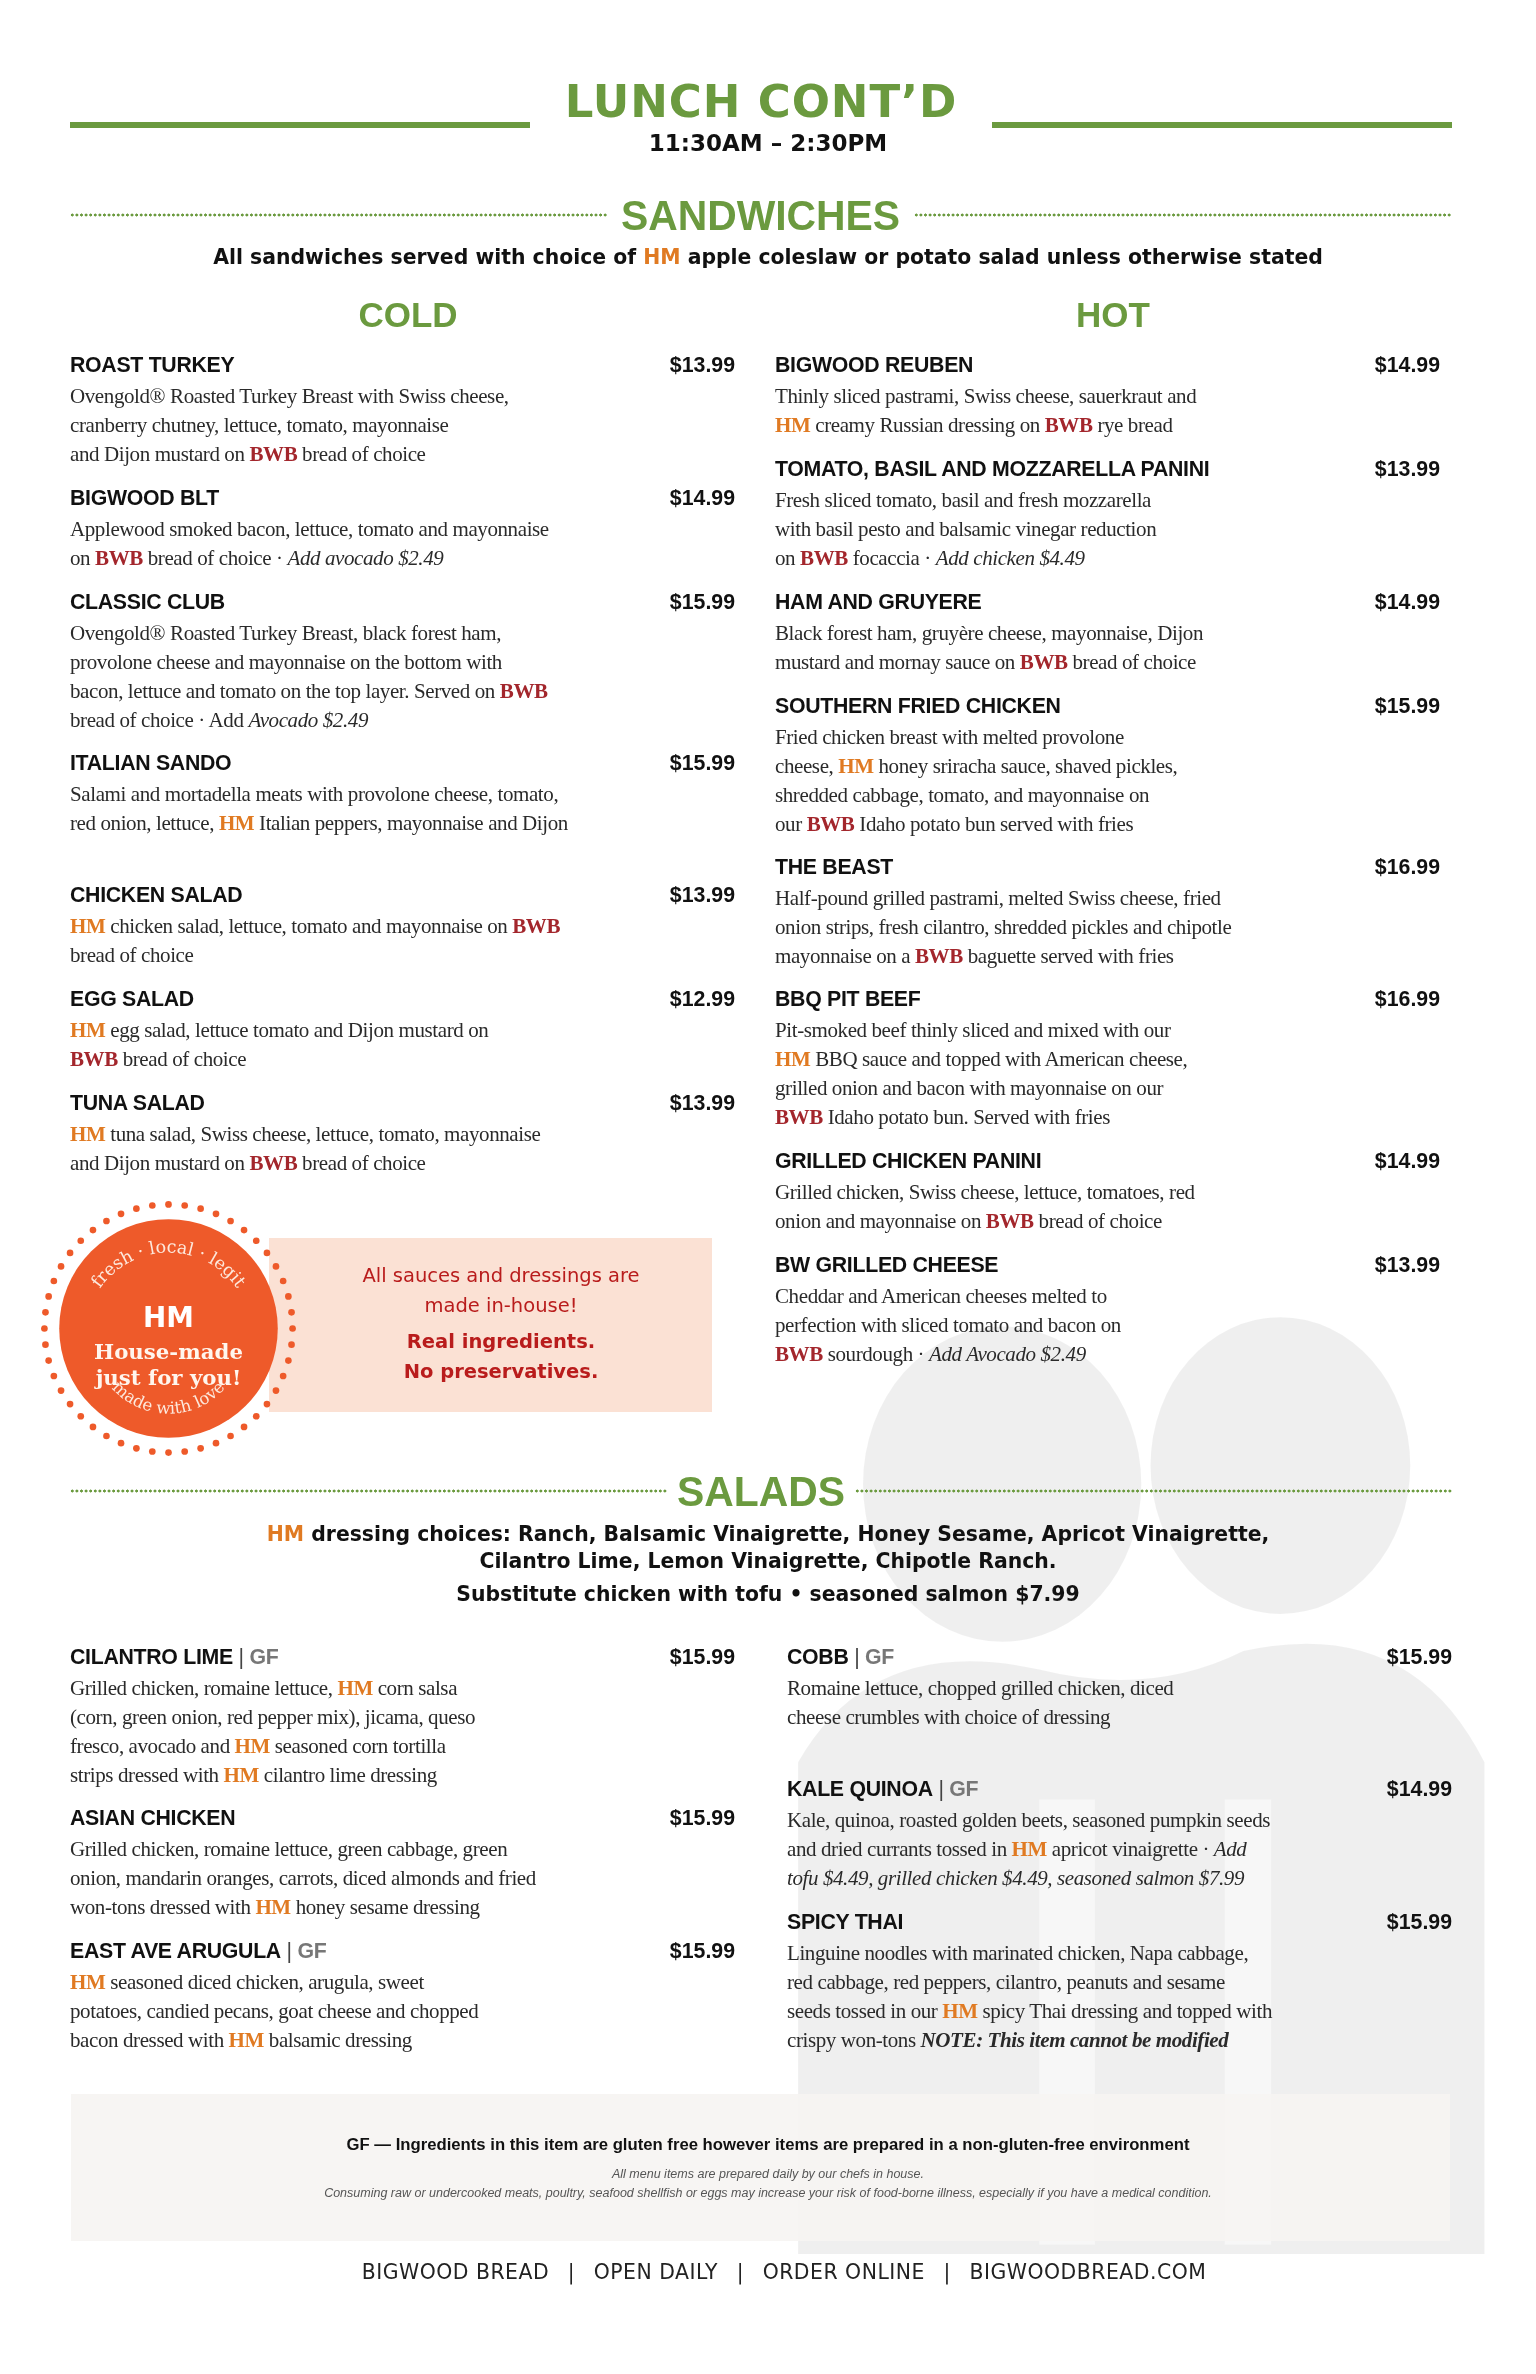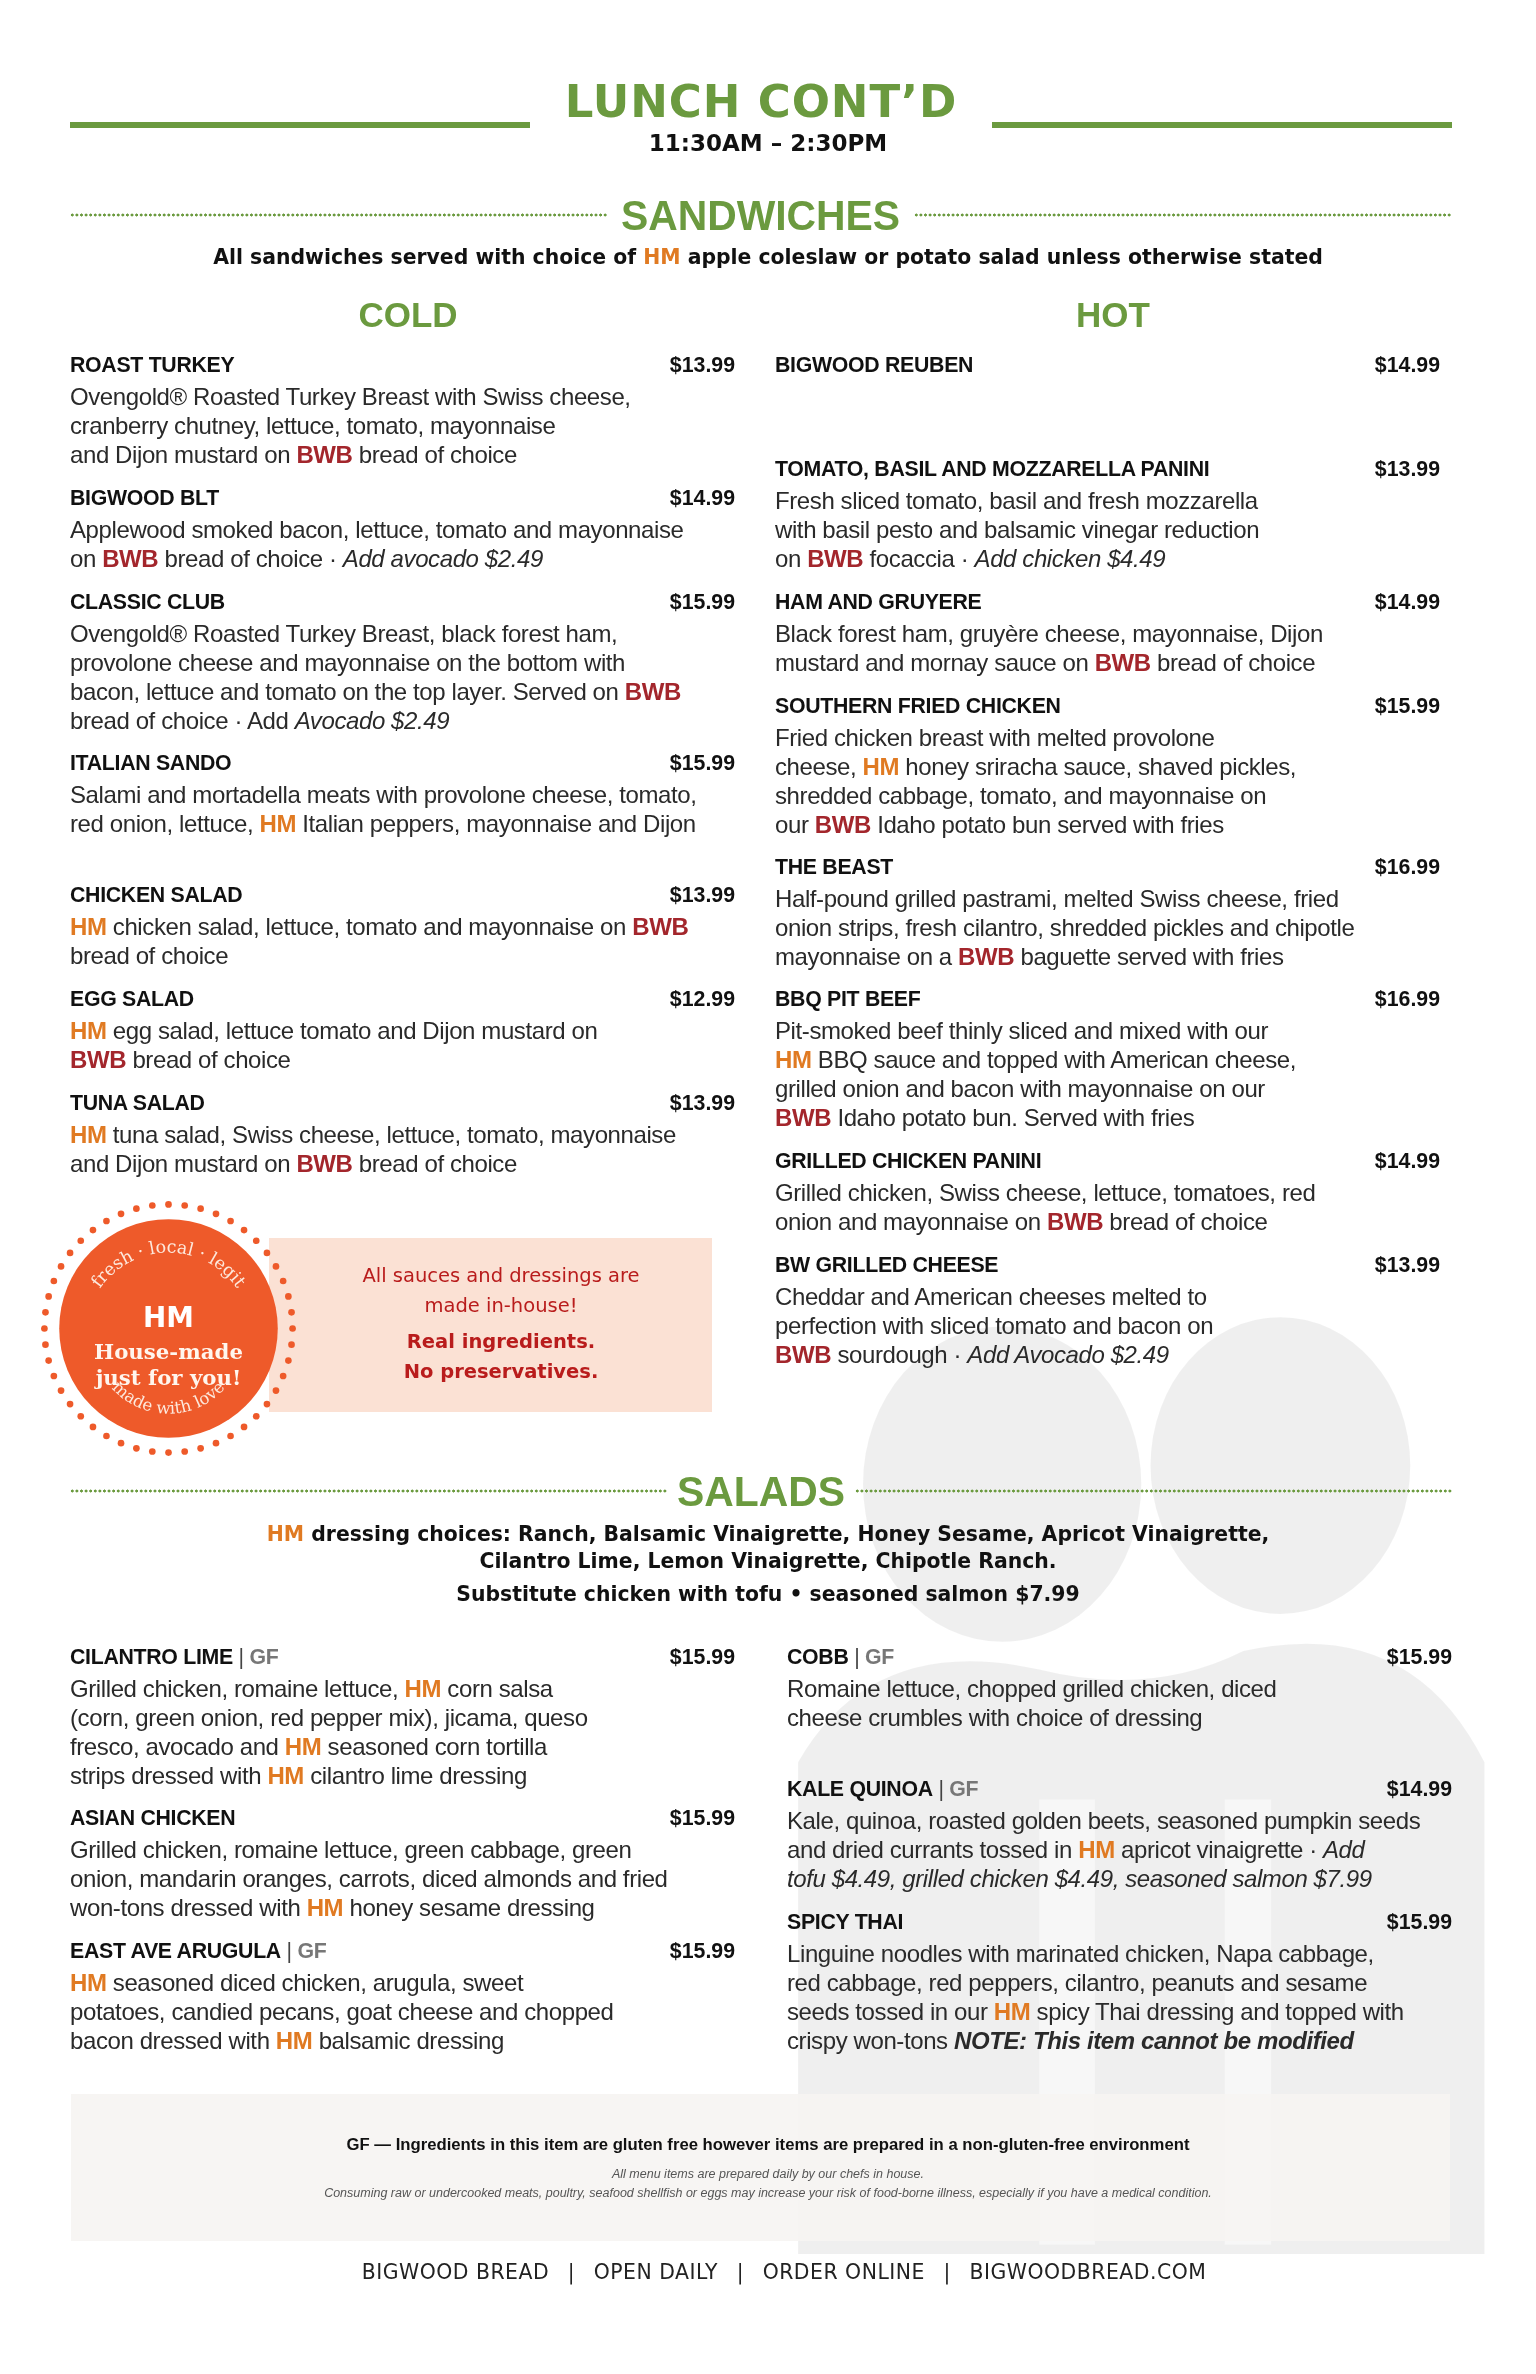--- a/index.html
+++ b/index.html
@@ -26,21 +26,21 @@
   .center-line { position: absolute; left: 0; width: 1536px; text-align: center; font-size: 20.4px; font-weight: bold; color: #111; }
 
   .subhead { position: absolute; font-weight: bold; font-size: 35px; color: #6b9a3f; text-align: center; width: 278px; font-family: "Liberation Sans", sans-serif; }
 
   .item { position: absolute; width: 665px; }
   .item .head { display: flex; justify-content: space-between; align-items: baseline; height: 29px; }
   .item .name { font-weight: bold; font-size: 21.3px; color: #111; letter-spacing: -0.3px; font-family: "Liberation Sans", sans-serif; }
   .item .gf { color: #777; font-weight: bold; }
   .item .sep { color: #444; font-weight: normal; }
   .item .price { font-weight: bold; font-size: 21.3px; color: #111; font-family: "Liberation Sans", sans-serif; }
-  .item .desc { font-size: 24px; line-height: 29px; color: #2a2a2a; font-family: Liberation Sans, sans-serif; letter-spacing: -0.4px; }
+  .item .desc { font-size: 21px; line-height: 29px; color: #2a2a2a; font-family: Liberation Serif, serif; letter-spacing: -0.4px; }
 
   
   .badge-box { position: absolute; left: 269px; top: 1238px; width: 443px; height: 174px; background: #fbe1d4; }
   .badge-text { position: absolute; left: 306px; top: 1261px; width: 390px; text-align: center; font-size: 19.5px; line-height: 30px; color: #b91c1c; }
   .badge-text .b { font-weight: bold; }
   .badge { position: absolute; left: 37px; top: 1197px; width: 263px; height: 263px; }
 
   
   .footer-box { position: absolute; left: 71px; top: 2094px; width: 1379px; height: 147px; background: rgba(246,244,242,0.9); }
   .gf-note { position: absolute; left: 0; width: 1536px; top: 2135px; text-align: center; font-weight: bold; font-size: 16.7px; color: #111; font-family: "Liberation Sans", sans-serif; }
@@ -153,20 +153,24 @@
         <div><span class="hm">HM</span><span> tuna salad, Swiss cheese, lettuce, tomato, mayonnaise</span></div>
         <div><span>and Dijon mustard on </span><span class="bwb">BWB</span><span> bread of choice</span></div>
       </div>
     </div>
   </div>
 <div id="hot-list">
     <div class="item" style="left: 775px; top: 353px;">
       <div class="head">
         <div class="name"><span>BIGWOOD REUBEN</span></div>
         <div class="price">$14.99</div>
+      </div>
+      <div class="desc">
+        <div><span>Thinly sliced pastrami, Swiss cheese, sauerkraut and</span></div>
+        <div><span class="hm">HM</span><span> creamy Russian dressing on </span><span class="bwb">BWB</span><span> rye bread</span></div>
       </div>
     </div>
     <div class="item" style="left: 775px; top: 457px;">
       <div class="head">
         <div class="name"><span>TOMATO, BASIL AND MOZZARELLA PANINI</span></div>
         <div class="price">$13.99</div>
       </div>
       <div class="desc">
         <div><span>Fresh sliced tomato, basil and fresh mozzarella</span></div>
         <div><span>with basil pesto and balsamic vinegar reduction</span></div>

